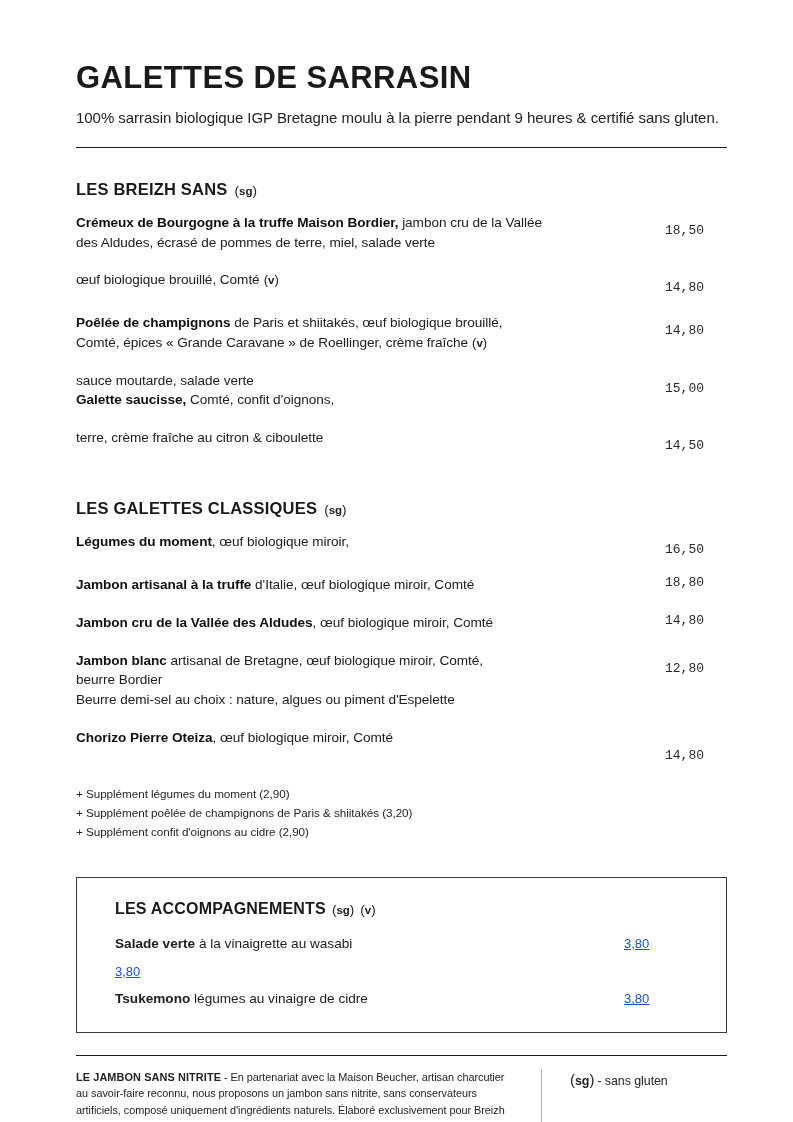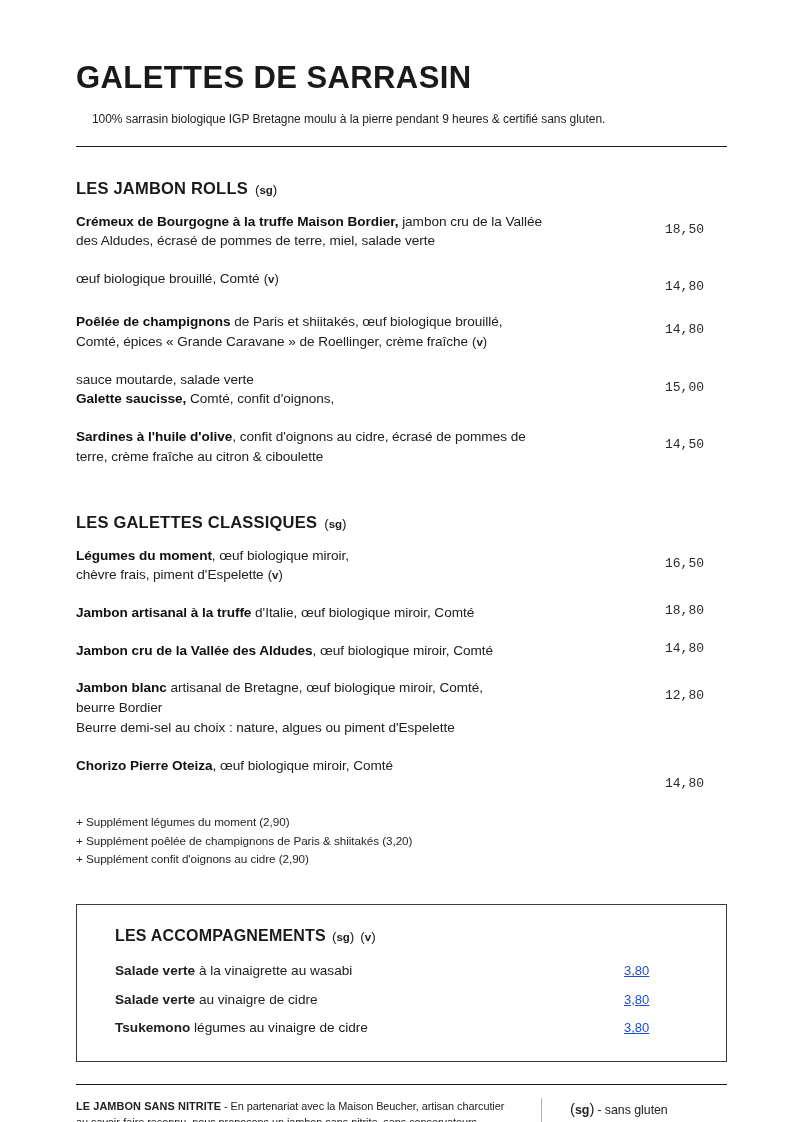--- a/index.html
+++ b/index.html
@@ -21,24 +21,24 @@
 
   
   .menu-title {
     font-size: 31px;
     font-weight: 700;
     letter-spacing: 0.4px;
     margin: 0 0 13px 0;
     line-height: 1.05;
   }
   .menu-subtitle {
-    font-size: 12px;
+    font-size: 15px;
     font-weight: 400;
     color: #222;
-    margin: 16px;
+    margin: 0;
     line-height: 1.35;
     letter-spacing: -0.05px;
   }
   .rule-strong {
     border: 0;
     border-top: 1.6px solid #1a1a1a;
     margin: 19px 0 0 0;
   }
 
   
@@ -183,21 +183,21 @@
 <body>
 
 <div class="page">
 
   <h1 class="menu-title">GALETTES DE SARRASIN</h1>
   <p class="menu-subtitle">100% sarrasin biologique IGP Bretagne moulu à la pierre pendant 9 heures &amp; certifié sans gluten.</p>
   <hr class="rule-strong">
 
   <div class="section-breizh">
     <div class="section-head">
-      <span>LES JAMBON ROLLS</span>
+      <span>LES BREIZH SANS</span>
       <span class="tag"><span>(</span><span class="tg-inner">sg</span><span>)</span></span>
     </div>
     <div class="items">
 
       <div class="item price-mid">
         <div class="lines">
           <div class="line"><b>Crémeux de Bourgogne à la truffe Maison Bordier,</b><span> jambon cru de la Vallée</span></div>
           <div class="line">des Aldudes, écrasé de pommes de terre, miel, salade verte</div>
         </div>
         <div class="price">18,50</div>
@@ -221,40 +221,38 @@
       <div class="item price-mid">
         <div class="lines">
           <div class="line">sauce moutarde, salade verte</div>
           <div class="line"><b>Galette saucisse,</b><span> Comté, confit d'oignons,</span></div>
         </div>
         <div class="price">15,00</div>
       </div>
 
       <div class="item price-mid">
         <div class="lines">
-          <div class="line"><b>Sardines à l'huile d'olive</b><span>, confit d'oignons au cidre, écrasé de pommes de</span></div>
           <div class="line">terre,  crème fraîche au citron &amp; ciboulette</div>
         </div>
         <div class="price">14,50</div>
       </div>
 
     </div>
   </div>
 
   <div class="section-classiques">
     <div class="section-head">
       <span>LES GALETTES CLASSIQUES</span>
       <span class="tag"><span>(</span><span class="tg-inner">sg</span><span>)</span></span>
     </div>
     <div class="items">
 
       <div class="item price-mid">
         <div class="lines">
           <div class="line"><b>Légumes du moment</b><span>, œuf biologique miroir,</span></div>
-          <div class="line"><span>chèvre frais, piment d'Espelette</span><span class="vtag">(<span class="tg-inner">v</span>)</span></div>
         </div>
         <div class="price">16,50</div>
       </div>
 
       <div class="item price-top">
         <div class="lines">
           <div class="line"><b>Jambon artisanal à la truffe</b><span> d'Italie, œuf biologique miroir, Comté</span></div>
         </div>
         <div class="price">18,80</div>
       </div>
@@ -296,21 +294,20 @@
       <span>LES ACCOMPAGNEMENTS</span>
       <span class="tag"><span>(</span><span class="tg-inner">sg</span><span>)</span></span>
       <span class="tag"><span>(</span><span class="tg-inner">v</span><span>)</span></span>
     </div>
 
     <div class="accomp-row">
       <div class="a-name"><b>Salade verte</b><span> à la vinaigrette au wasabi</span></div>
       <div class="a-price">3,80</div>
     </div>
     <div class="accomp-row">
-      <div class="a-name"><b>Salade verte</b><span> au vinaigre de cidre</span></div>
       <div class="a-price">3,80</div>
     </div>
     <div class="accomp-row">
       <div class="a-name"><b>Tsukemono</b><span> légumes au vinaigre de cidre</span></div>
       <div class="a-price">3,80</div>
     </div>
   </div>
 
   <hr class="footer-rule">
   <div class="footer">

